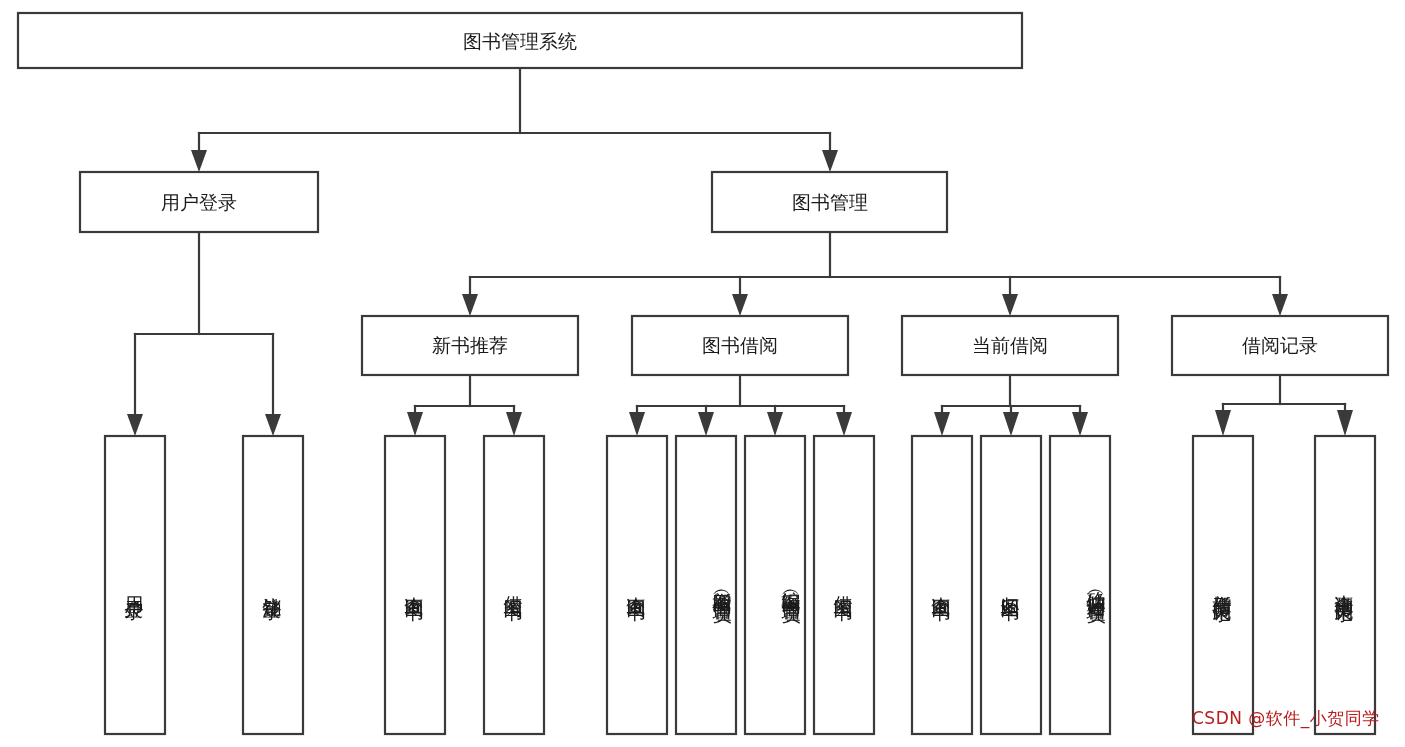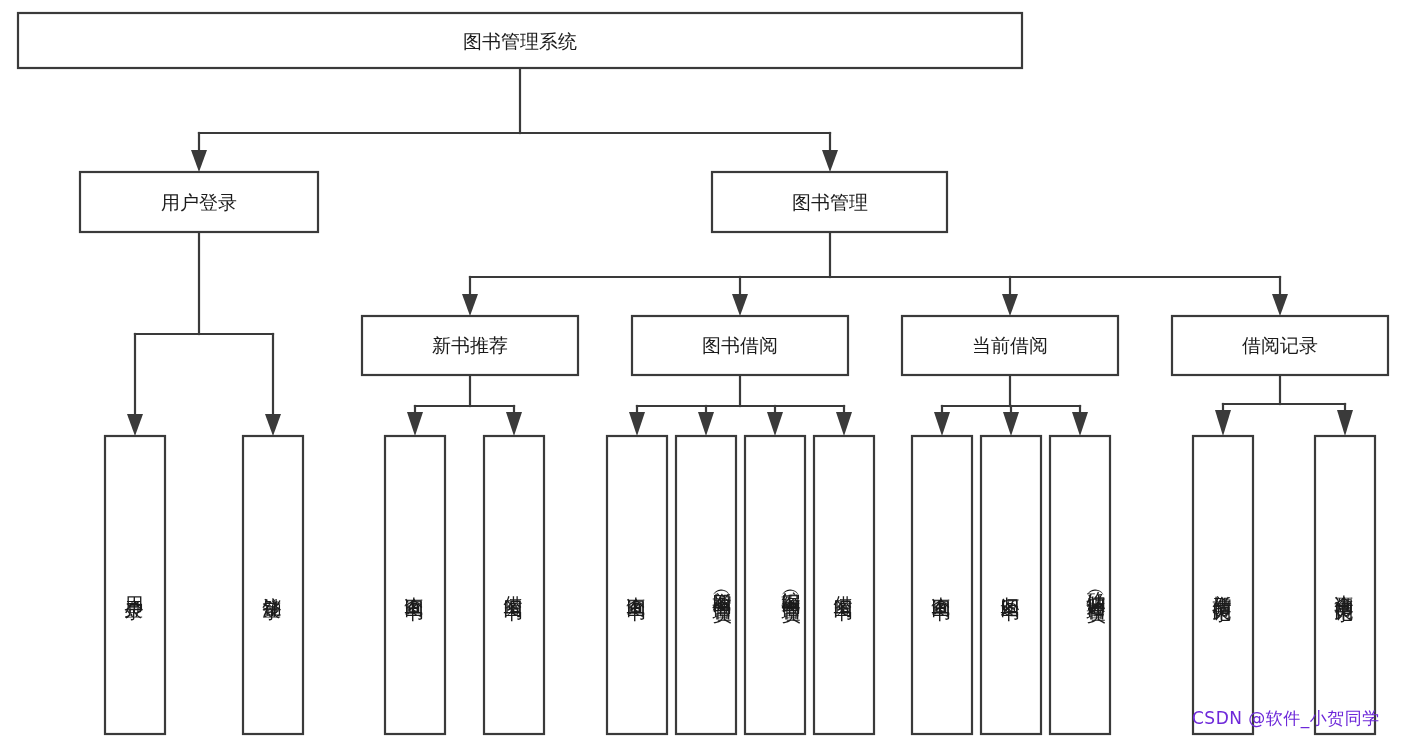--- a/index.html
+++ b/index.html
@@ -61,21 +61,21 @@
     line-height: 1.38;
     color: #1b1b1b;
     letter-spacing: 2px;
     white-space: nowrap;
     pointer-events: none;
   }
   .watermark {
     position: absolute;
     font-family: "DejaVu Sans", "Liberation Sans", sans-serif;
     font-size: 17px;
-    color: #6d28d9;
+    color: #b91c1c;
     white-space: nowrap;
     letter-spacing: 0.5px;
   }
 </style>
 </head>
 <body>
 
 <div id="diagram-root">
 
   <svg id="tree-svg" viewBox="0 0 1405 747">

